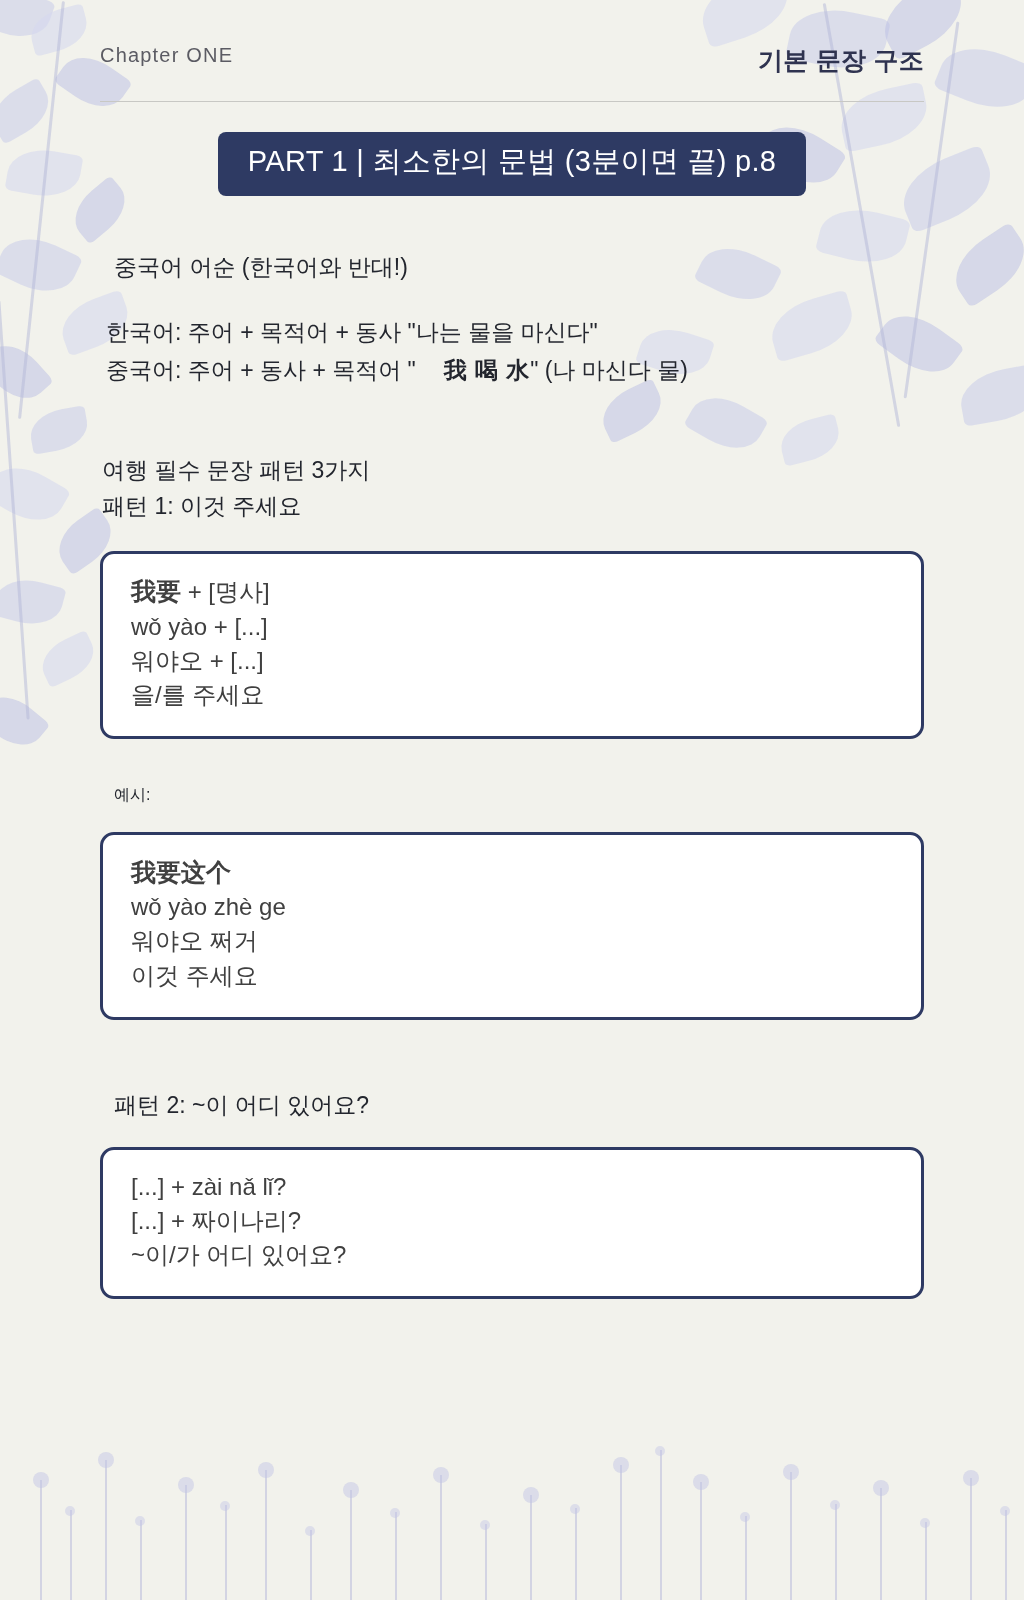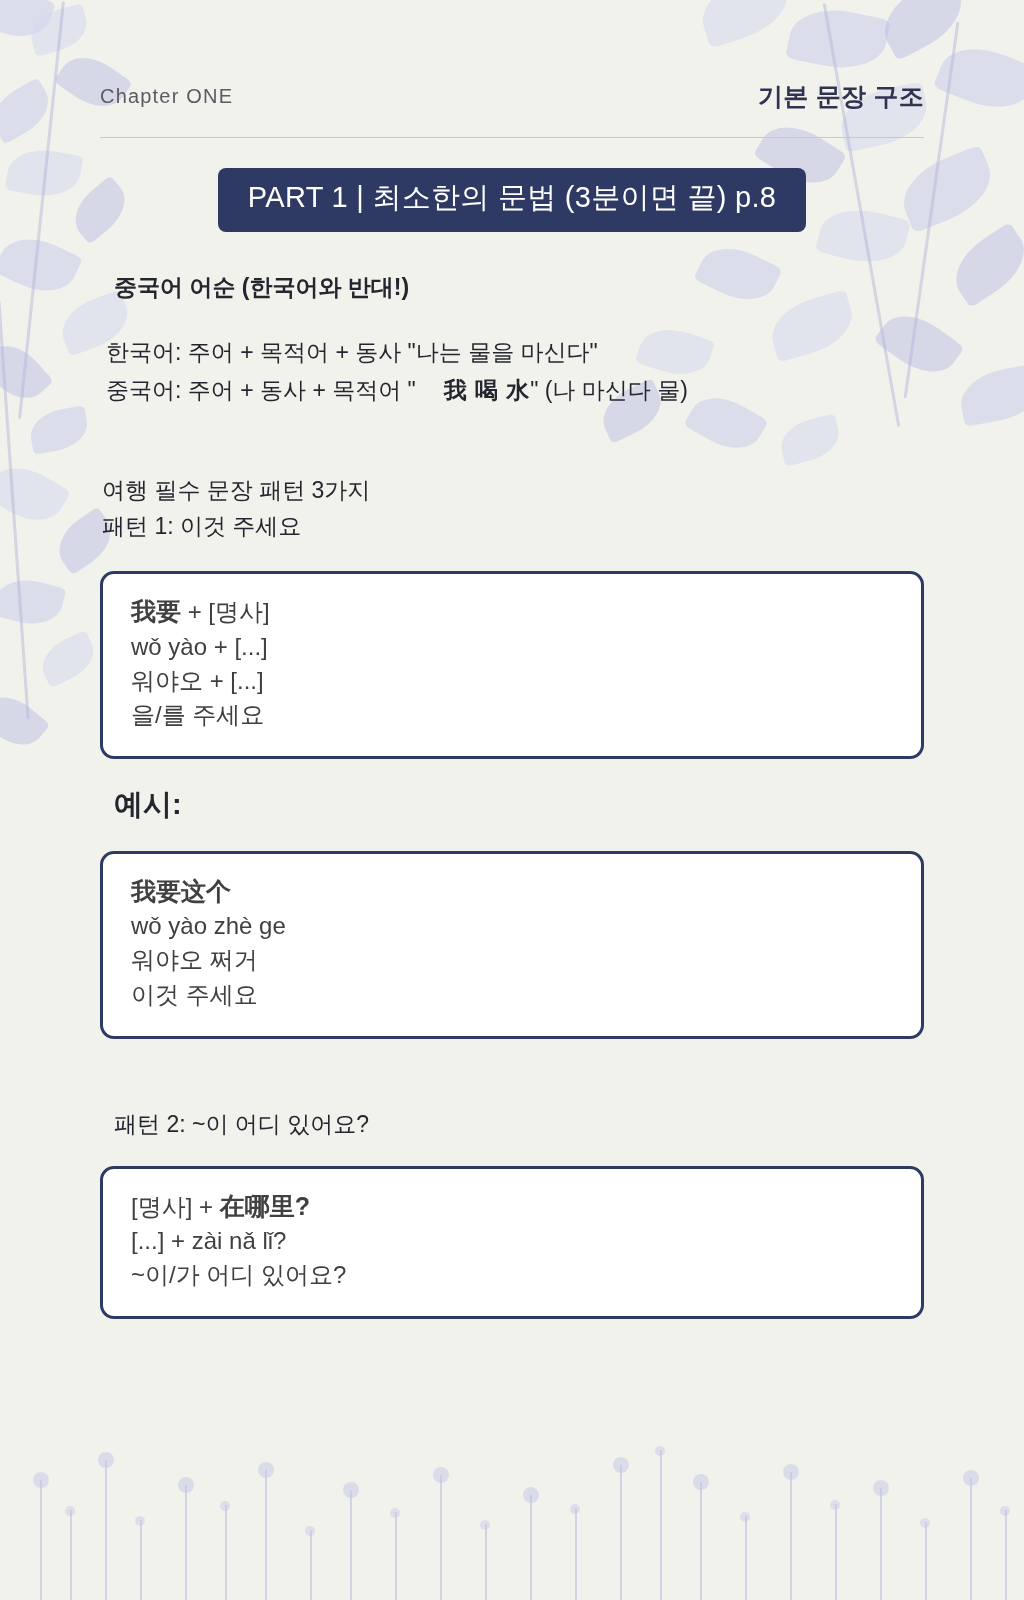--- a/index.html
+++ b/index.html
@@ -66,22 +66,22 @@
     width: 1024px;
     height: 1600px;
     box-sizing: border-box;
     padding: 0 100px;
     z-index: 2;
   }
 
   .header {
     display: flex;
     justify-content: space-between;
-    align-items: center;
-    padding-top: 80px;
+    align-items: flex-start;
+    padding-top: 44px;
   }
   .chapter-label {
     font-size: 20px;
     letter-spacing: .06em;
     color: #5b5b63;
   }
   .chapter-title {
     font-size: 25px;
     font-weight: 700;
     color: #2f3350;
@@ -110,23 +110,22 @@
     letter-spacing: .01em;
     white-space: nowrap;
   }
 
   .body-text {
     color: #23262e;
     font-size: 23px;
     line-height: 1.55;
   }
   .intro {
-    margin-top: 38px;
+    margin-top: 54px;
     padding-left: 14px;
-    font-weight: bold;
   }
   .order-block {
     margin-top: 28px;
     padding-left: 6px;
     line-height: 1.65;
   }
   .cn-bold {
     font-weight: 700;
     letter-spacing: .04em;
     margin-left: 28px;
@@ -148,25 +147,24 @@
     font-size: 24px;
     line-height: 1.42;
     color: #404040;
   }
   .pattern-box .line .hz {
     font-weight: 700;
     font-size: 25px;
   }
 
   .example-label {
-    margin-top: 26px;
+    margin-top: 46px;
     padding-left: 14px;
-    font-size: 29px;
+    font-size: 16px;
     color: #23262e;
-    font-weight: bold;
   }
   .pattern2-label {
     margin-top: 70px;
     padding-left: 14px;
     font-size: 23px;
     color: #23262e;
   }
 
   .footer {
     position: absolute;
@@ -315,19 +313,19 @@
   <div class="pattern-box">
     <div class="line"><span class="hz">我要这个</span></div>
     <div class="line pin">wǒ yào zhè ge</div>
     <div class="line">워야오 쩌거</div>
     <div class="line">이것 주세요</div>
   </div>
 
   <div class="pattern2-label">패턴 2: ~이 어디 있어요?</div>
 
   <div class="pattern-box">
-    <div class="line"><span>[명사] + </span><span class="hz">在哪里?</span></div>
     <div class="line pin">[...] + zài nǎ lǐ?</div>
+    <div class="line">[...] + 짜이나리?</div>
     <div class="line">~이/가 어디 있어요?</div>
   </div>
 
 
 </div>
 
 </body></html>

